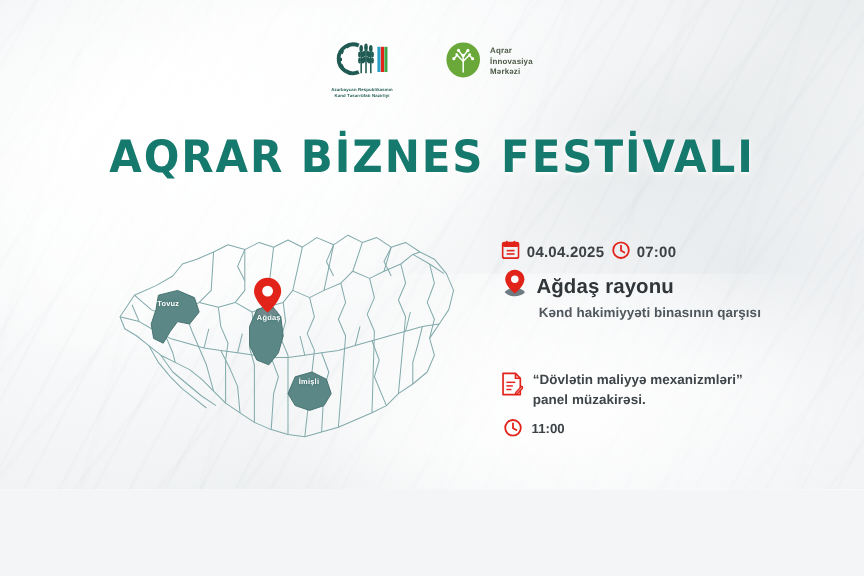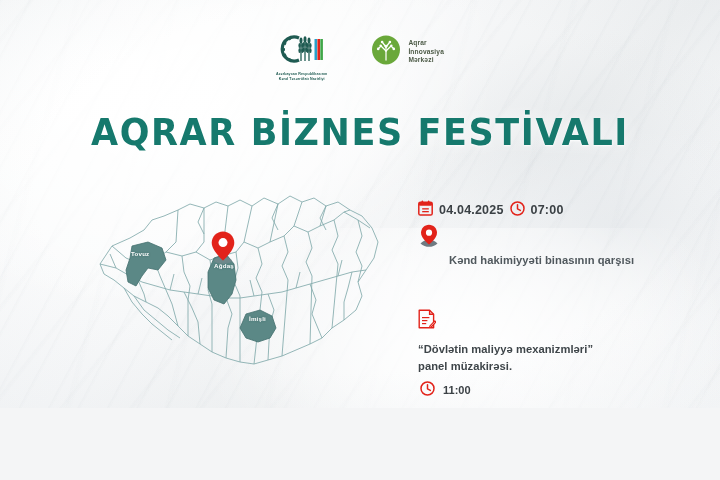--- a/index.html
+++ b/index.html
@@ -120,21 +120,21 @@
     display:flex;align-items:center;gap:7px;margin-top:5px;
   }
   .venue-name{
     font-size:17px;font-weight:700;color:#2f3538;letter-spacing:.1px;
   }
   .venue-sub{
     margin-top:2px;margin-left:31px;
     font-size:11.2px;font-weight:600;color:#50585d;letter-spacing:.05px;
   }
   .panel-block{margin-top:42px;}
-  .panel-row{display:flex;align-items:flex-start;gap:8px;flex-direction:column;}
+  .panel-row{display:flex;align-items:flex-start;gap:8px;}
   .panel-text{
     font-size:11.2px;font-weight:600;color:#3e4549;line-height:1.48;
     letter-spacing:.05px;
   }
   .panel-time{
     display:flex;align-items:center;gap:8px;margin-top:7px;
     font-size:11px;font-weight:700;color:#3b4145;
   }
   .ico{flex:0 0 auto;display:block;}
 </style>
@@ -336,20 +336,21 @@
     <div class="venue">
       <span class="ico">
         <svg width="22" height="24" viewBox="0 0 22 24">
           <path d="M2.5 19.5 C4.5 17 7.5 16 11 16 C14.5 16 17.5 17 19.5 19.5
                    C17 22 14 22.8 11 22.8 C8 22.8 5 22 2.5 19.5 Z" fill="#6f7b82"></path>
           <path d="M11 0.8 C15.4 0.8 19 4.4 19 8.8 C19 14.6 11 20.6 11 20.6
                    C11 20.6 3 14.6 3 8.8 C3 4.4 6.6 0.8 11 0.8 Z" fill="#e2231a"></path>
           <circle cx="11" cy="8.7" r="3.1" fill="#ffffff"></circle>
         </svg>
       </span>
+      <span class="venue-name">Ağdaş rayonu</span>
     </div>
 
     <div class="venue-sub">Kənd hakimiyyəti binasının qarşısı</div>
 
     <div class="panel-block">
       <div class="panel-row">
         <span class="ico">
           <svg width="18" height="20" viewBox="0 0 18 20" style="margin-top:1px;">
             <path d="M1.2 1.2 L11.6 1.2 L15.6 5.2 L15.6 18.8 L1.2 18.8 Z" fill="none" stroke="#e2231a" stroke-width="1.4" stroke-linejoin="round"></path>
             <path d="M11.6 1.2 L11.6 5.2 L15.6 5.2" fill="none" stroke="#e2231a" stroke-width="1.4"></path>

